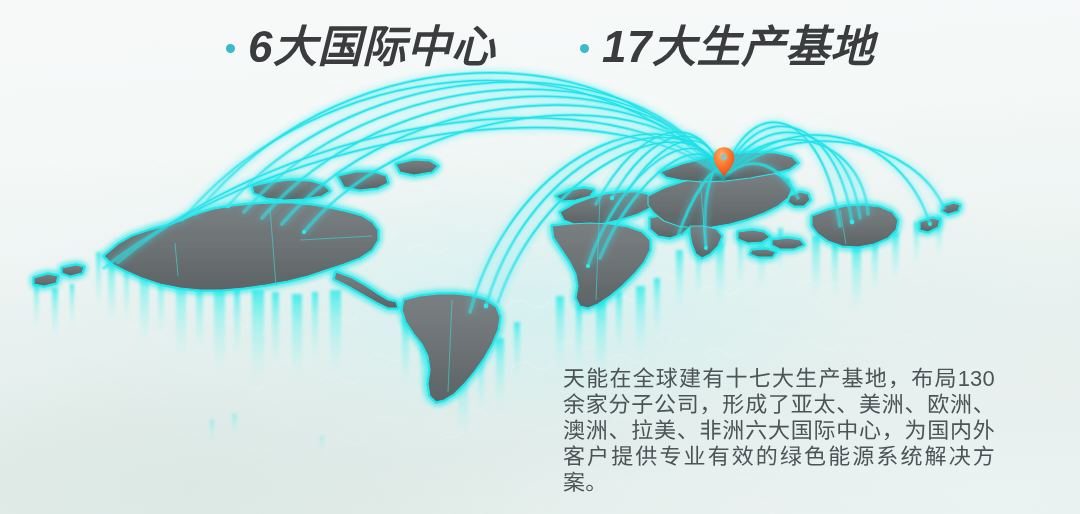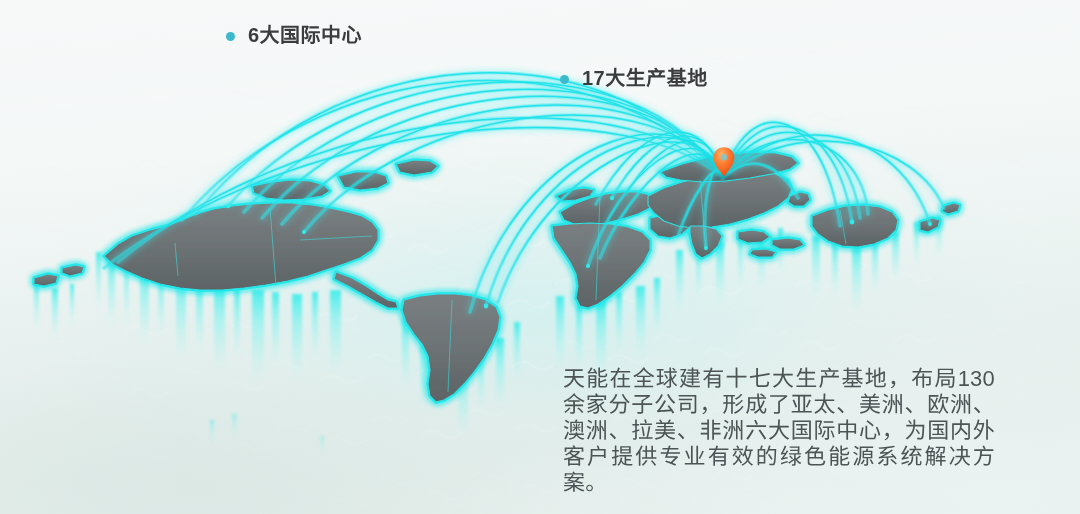--- a/index.html
+++ b/index.html
@@ -46,35 +46,36 @@
     height: 46px;
   }
   .heading {
     position: absolute;
     display: flex;
     align-items: center;
     gap: 13px;
     white-space: nowrap;
   }
   .heading.h1 { left: 226px; }
-  .heading.h2 { left: 560px; margin-top: 43px; }
+  .heading.h2 { left: 580px; }
   .bullet {
     width: 9px;
     height: 9px;
     border-radius: 50%;
     background: #3cb9cb;
     flex: none;
     margin-top: 3px;
   }
   .heading-text {
-    font-size: 20px;
+    font-size: 44px;
     font-weight: 700;
     color: #3a3c3d;
     letter-spacing: 0.5px;
     line-height: 1;
+    font-style: italic;
   }
 
   
   .paragraph {
     position: absolute;
     left: 563px;
     top: 344px;
     width: 432px;
     font-size: 22px;
     line-height: 26px;

